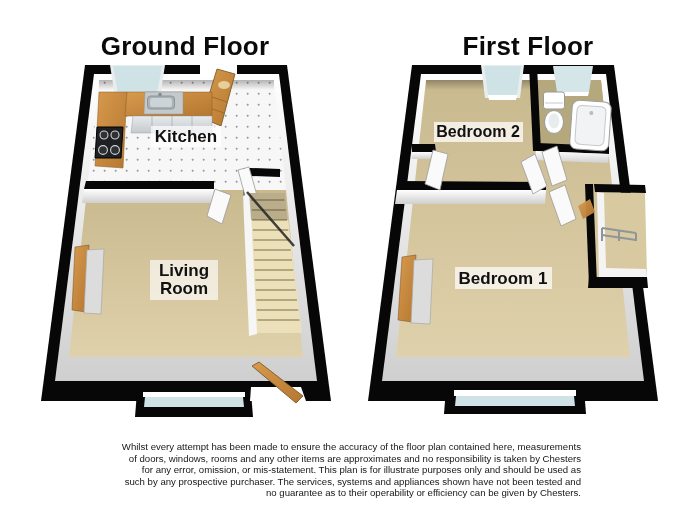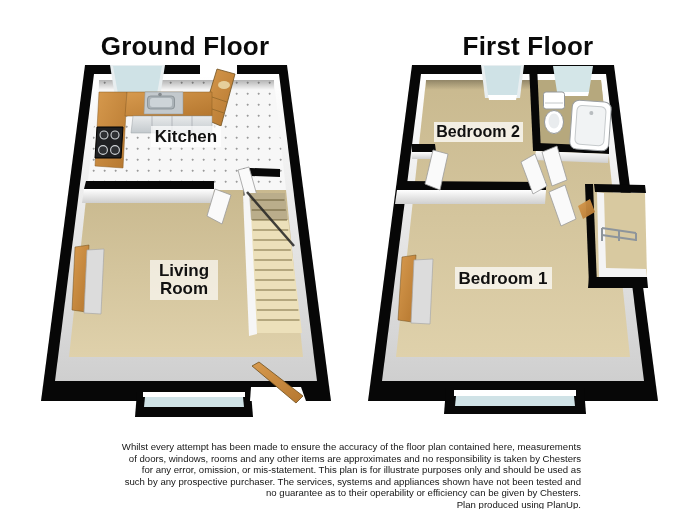--- a/index.html
+++ b/index.html
@@ -204,14 +204,13 @@
     <rect x="455" y="267" width="97" height="22" fill="rgba(255,255,255,0.7)"></rect>
     <text class="room-label" x="503" y="284" font-size="17">Bedroom 1</text>
 
     <path d="M454,390 L576,390 L576,396 L454,396 Z" fill="#ffffff"></path>
     <path d="M456,396 L574,396 L575,406 L455,406 Z" fill="#cfe2e6"></path>
   </g>
 </svg>
 
 <div class="disclaimer">
   <p>Whilst every attempt has been made to ensure the accuracy of the floor plan contained here, measurements of doors, windows, rooms and any other items are approximates and no responsibility is taken by Chesters for any error, omission, or mis-statement. This plan is for illustrate purposes only and should be used as such by any prospective purchaser. The services, systems and appliances shown have not been tested and no guarantee as to their operability or efficiency can be given by Chesters.</p>
-  <p>Plan produced using PlanUp.</p>
 </div>
 
 </body></html>

